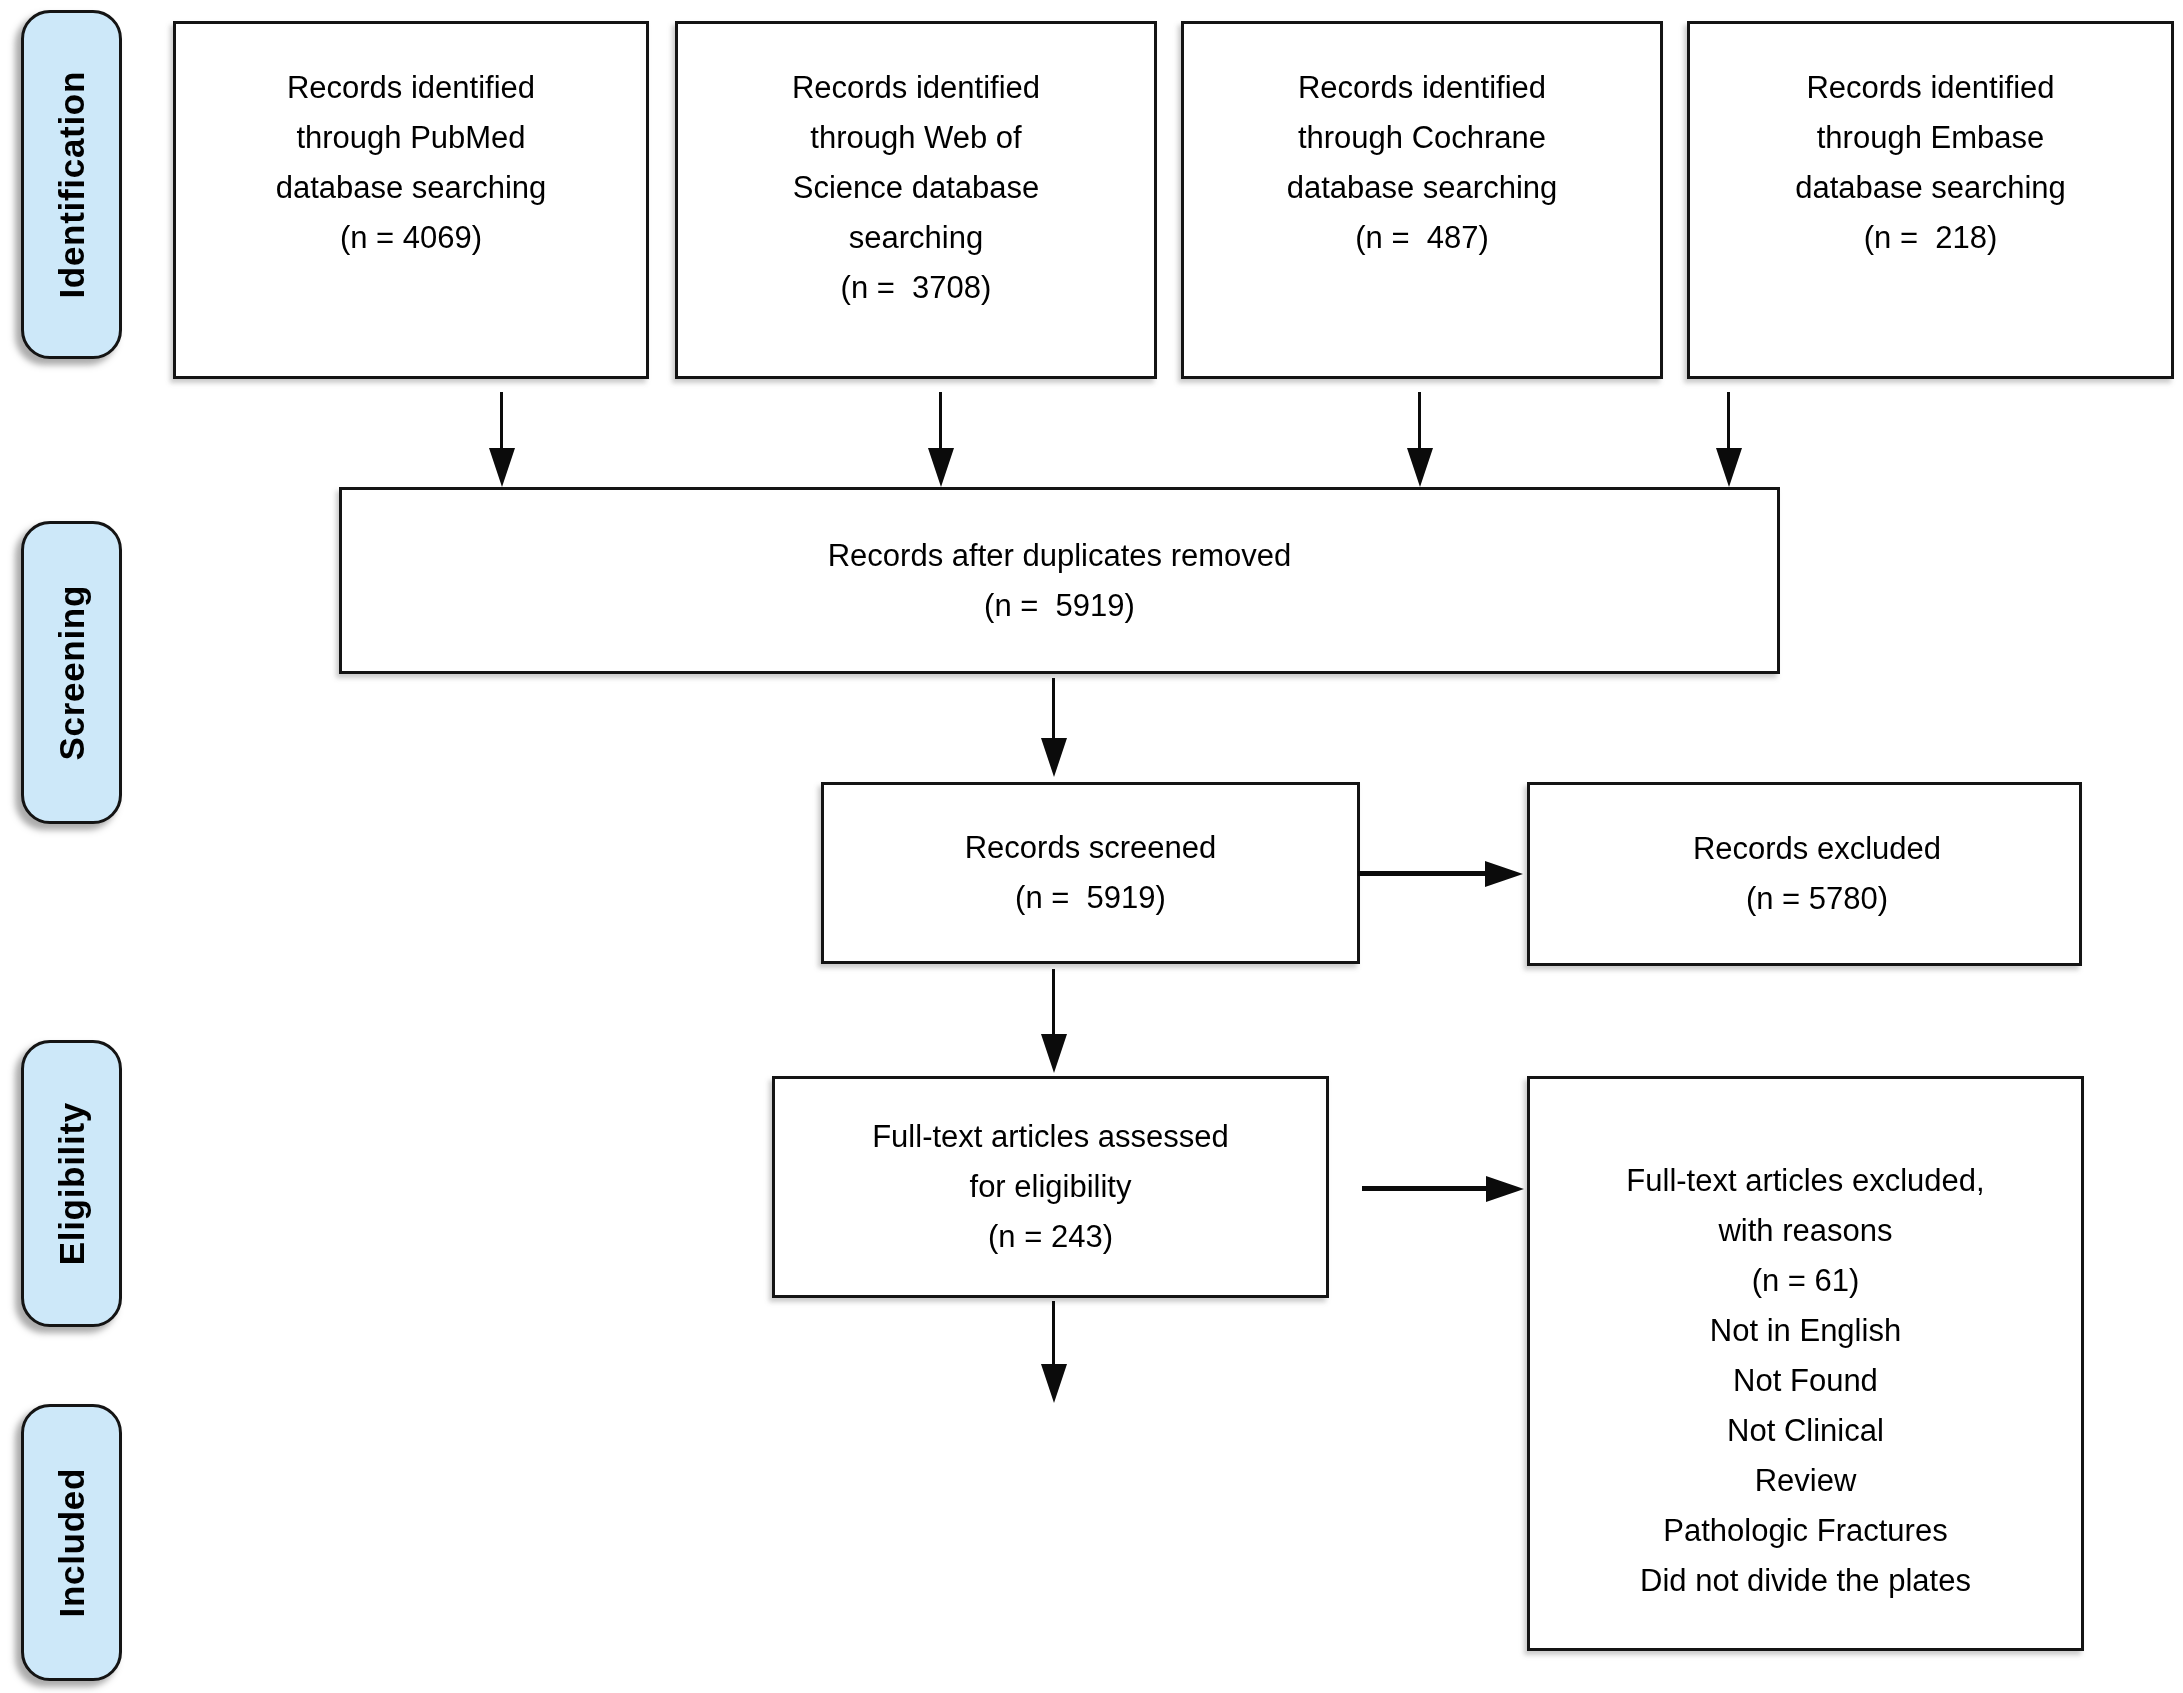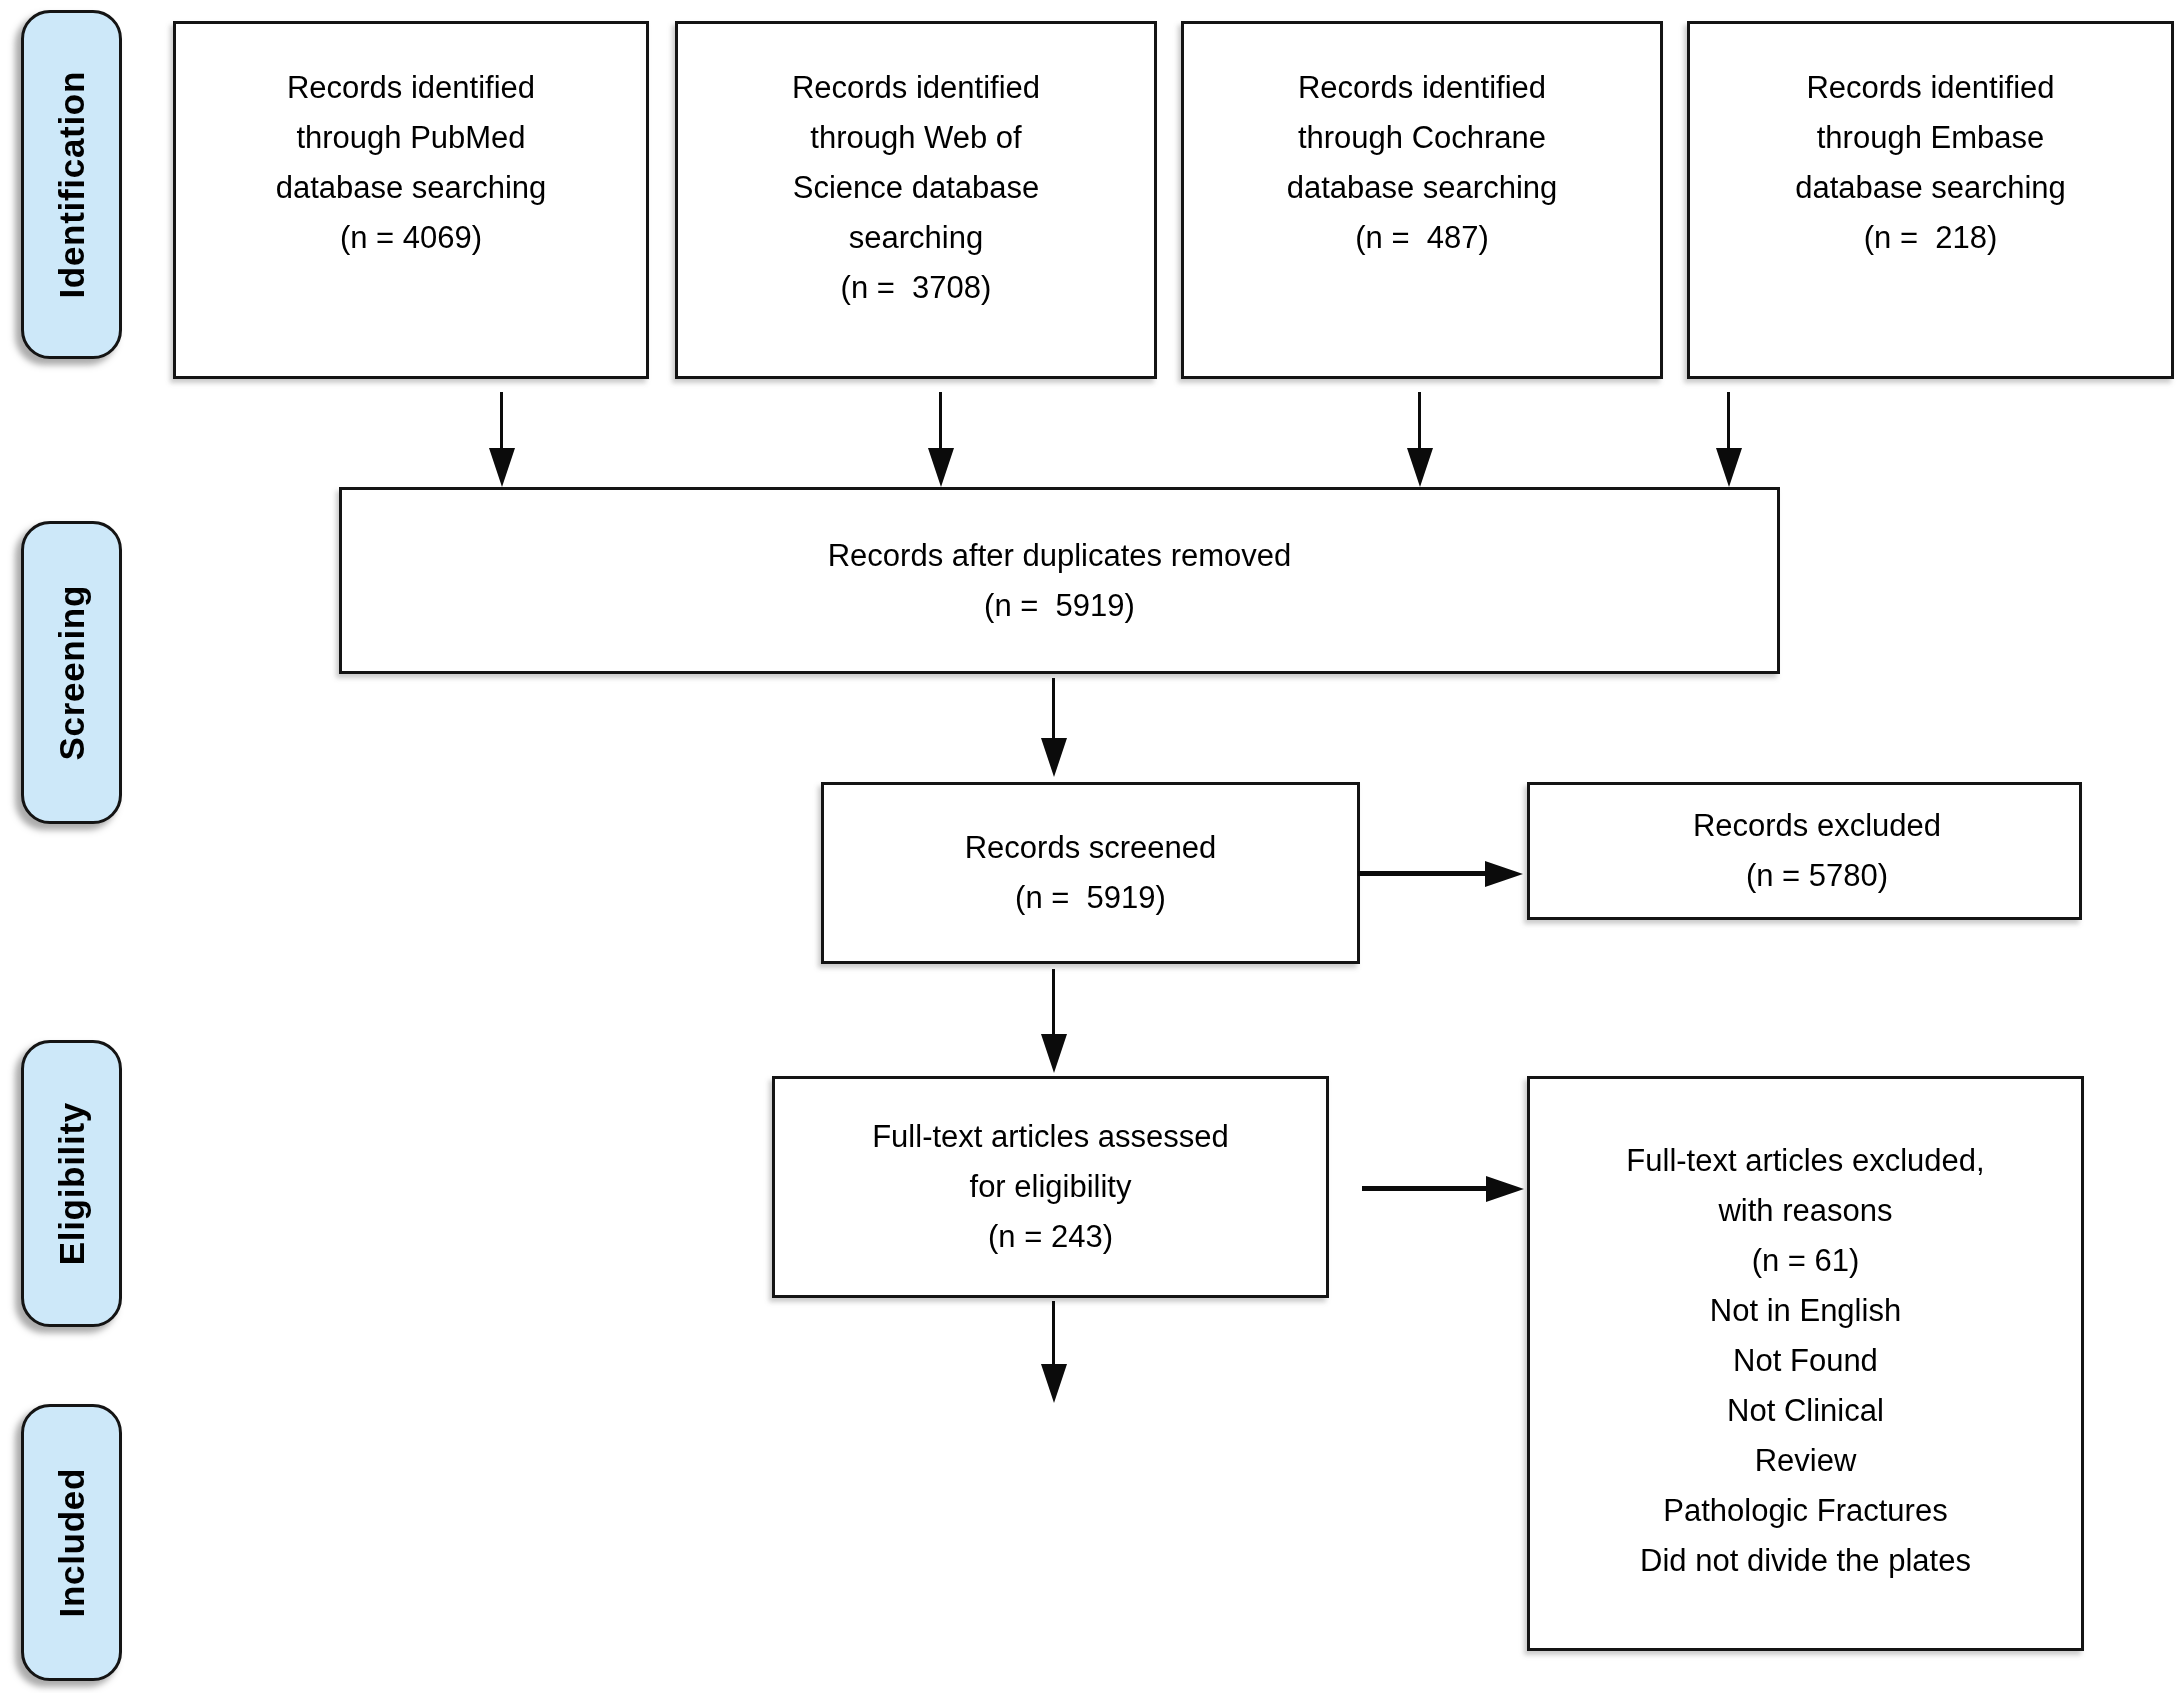--- a/index.html
+++ b/index.html
@@ -23,21 +23,21 @@
   }
   .box .box-text {
     font-size:31px;
     line-height:50px;
     text-align:center;
     white-space:pre-wrap;
   }
   .box.v-center { align-items:center; }
   .box.v-top    { align-items:flex-start; }
   .pad60 { padding-top:39px; }
-  .pad75 { padding-top:57px; }
+  .pad75 { padding-top:77px; }
 
   
   .stage {
     position:absolute;
     background:#cde8f9;
     border:3.3px solid #141414;
     border-radius:29px;
     box-sizing:border-box;
     display:flex;
     align-items:center;
@@ -154,21 +154,21 @@
     </div>
 
   <div class="box v-center" style="left:781px; top:782px; width:539px; height:182px;margin-left:40px;">
     <div class="box-text">Records screened
 (n =  5919)</div>
   </div>
   <div class="harrow" style="left:1358px; top:859px; width:165px;">
       <div class="shaft"></div>
       <div class="head"></div>
     </div>
-  <div class="box v-center" style="left:1527px; top:782px; width:555px; height:138px;padding-left:25px;">
+  <div class="box v-center" style="left:1527px; top:782px; width:555px; height:184px;padding-left:25px;">
     <div class="box-text">Records excluded
 (n = 5780)</div>
   </div>
 
   <div class="varrow" style="left:1039px; top:969px; height:104px;">
       <div class="shaft"></div>
       <div class="head"></div>
     </div>
 
   <div class="box v-center" style="left:772px; top:1076px; width:557px; height:222px;">

